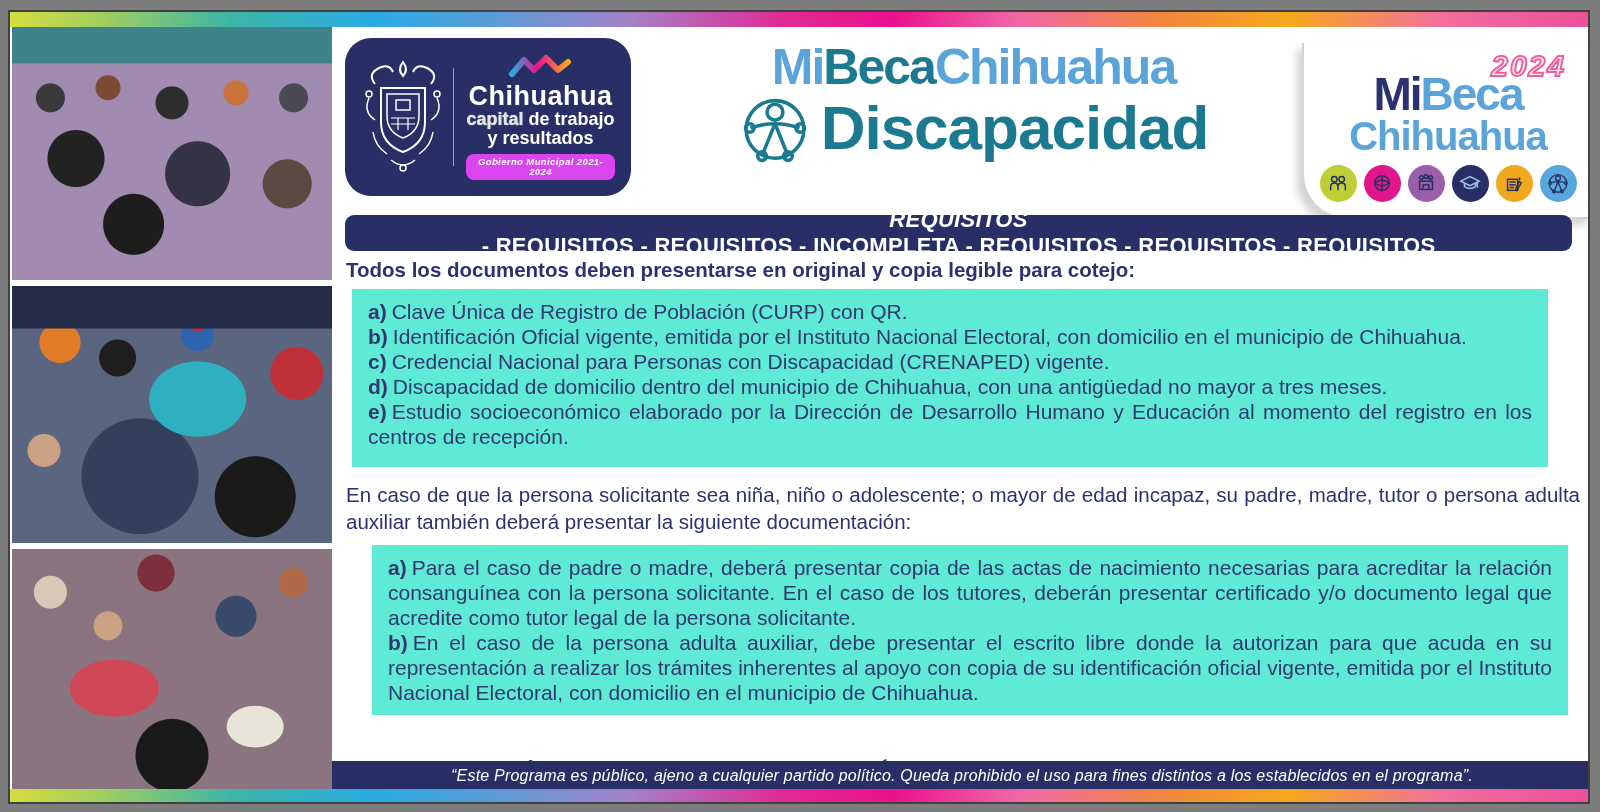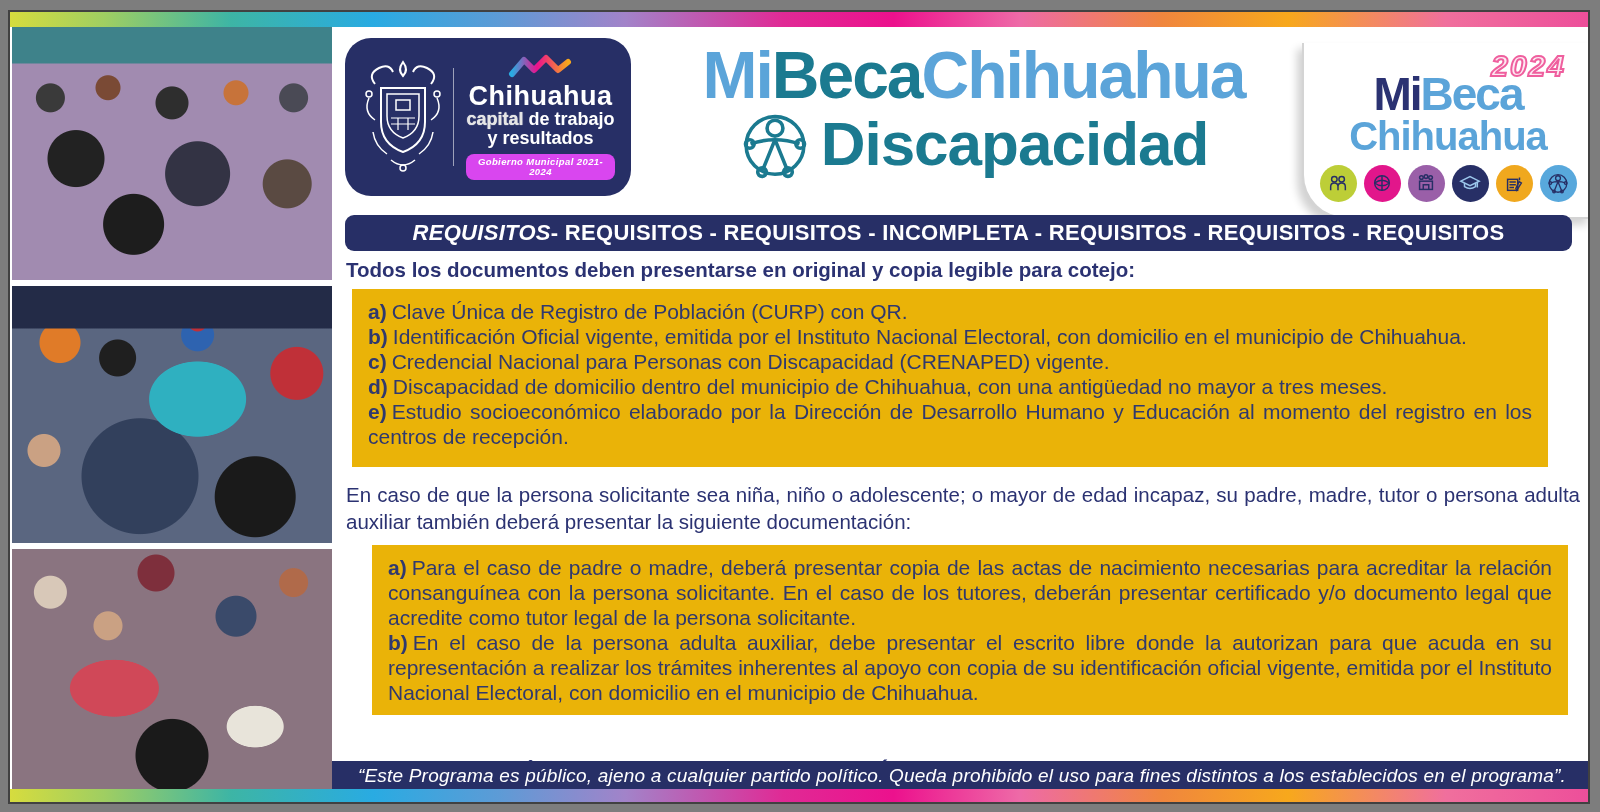--- a/index.html
+++ b/index.html
@@ -80,21 +80,21 @@
   .muni { flex:1; text-align:center; color:#ffffff; line-height:1.05; }
   .muni-city { font-size:27px; font-weight:bold; letter-spacing:.5px; }
   .muni-tag { font-size:18px; font-weight:bold; }
   .muni-tag .capital { color:#e5e5e5; text-shadow:0 0 1px #ffffff; }
   .muni-pill {
     display:inline-block; margin-top:6px; background:#d946ef; border-radius:8px;
     font-size:9.5px; font-style:italic; font-weight:bold; padding:3px 9px; letter-spacing:.4px;
   }
   
   .title-wrap { position:absolute; left:636px; top:30px; width:655px; text-align:center; }
-  .t1 { font-size:66px; font-weight:bold; letter-spacing:-2px; line-height:1.0; white-space:nowrap; }
+  .t1 { font-size:50px; font-weight:bold; letter-spacing:-2px; line-height:1.0; white-space:nowrap; }
   .blue  { color:#5ba4d9; }
   .teal  { color:#1b7a90; }
   .t2 { margin-top:0px; display:flex; align-items:center; justify-content:center; gap:10px; }
   .t2-text { font-size:62px; font-weight:bold; color:#1b7a90; letter-spacing:-1px; line-height:1.0; }
   
   .corner-card {
     position:absolute; left:1292px; top:31px; width:290px; height:176px;
     background:#ffffff; border-left:2px solid #d4d4d4; border-bottom:2px solid #d4d4d4;
     border-bottom-left-radius:44px; box-shadow:-5px 6px 9px rgba(0,0,0,.18);
   }
@@ -107,46 +107,46 @@
   .c2 { text-align:center; font-size:40px; font-weight:bold; color:#5ba4d9; letter-spacing:-1px; line-height:.95; }
   .cats { display:flex; justify-content:center; gap:7px; margin-top:10px; }
   .cat { width:37px; height:37px; border-radius:50%; display:flex; align-items:center; justify-content:center; }
   .cat-1 { background:#bdce37; } .cat-2 { background:#e2168b; } .cat-3 { background:#9a5fa8; }
   .cat-4 { background:#272f66; } .cat-5 { background:#f0a81e; } .cat-6 { background:#58a8dc; }
   
   .req-banner {
     position:absolute; left:335px; top:203px; width:1227px; height:36px;
     background:#272f66; border-radius:9px; color:#ffffff;
     display:flex; align-items:center; justify-content:center;
-    font-weight:bold; font-size:22px; letter-spacing:.3px; white-space:nowrap;
+    font-weight:bold; font-size:22px; letter-spacing:.3px; white-space:nowrap;flex-direction:column;
   }
   .req-banner .first { font-style:italic; }
   .intro-heading {
     position:absolute; left:336px; top:246px; width:1230px;
     font-size:20.5px; font-weight:bold; color:#2b3272;
   }
   .reqbox {
-    position:absolute; left:342px; width:1196px; background:#eab308;
+    position:absolute; left:342px; width:1196px; background:#5eead4;
     color:#30396e; font-size:21px; line-height:25px; padding:10px 16px; text-align:justify;
   }
   .box-1 { top:277px; min-height:178px; }
   .box-2 { top:533px; min-height:164px;margin-left:20px; }
   .req-item .lbl { font-weight:bold; padding-right:5px; }
   .secondary-heading {
     position:absolute; left:336px; top:469px; width:1234px;
     font-size:20.5px; font-weight:normal; color:#2b3272; line-height:27px; text-align:justify;
   }
   .warning-text {
     position:absolute; left:336px; top:747px;
     font-size:21px; font-weight:bold; font-style:italic; color:#2b3272; letter-spacing:.2px;
   }
   .disclaimer-bar {
     position:absolute; left:322px; top:749px; width:1260px; height:30px;
     background:#272f66; color:#ffffff; display:flex; align-items:center; justify-content:center;
-    font-size:19px; font-style:italic; letter-spacing:.2px;
+    font-size:16px; font-style:italic; letter-spacing:.2px;
   }
 </style>
 </head>
 <body>
 
 <div class="page">
 
   <div class="grad-bar bar-top"></div>
 
   <div class="photo photo-1"></div>

